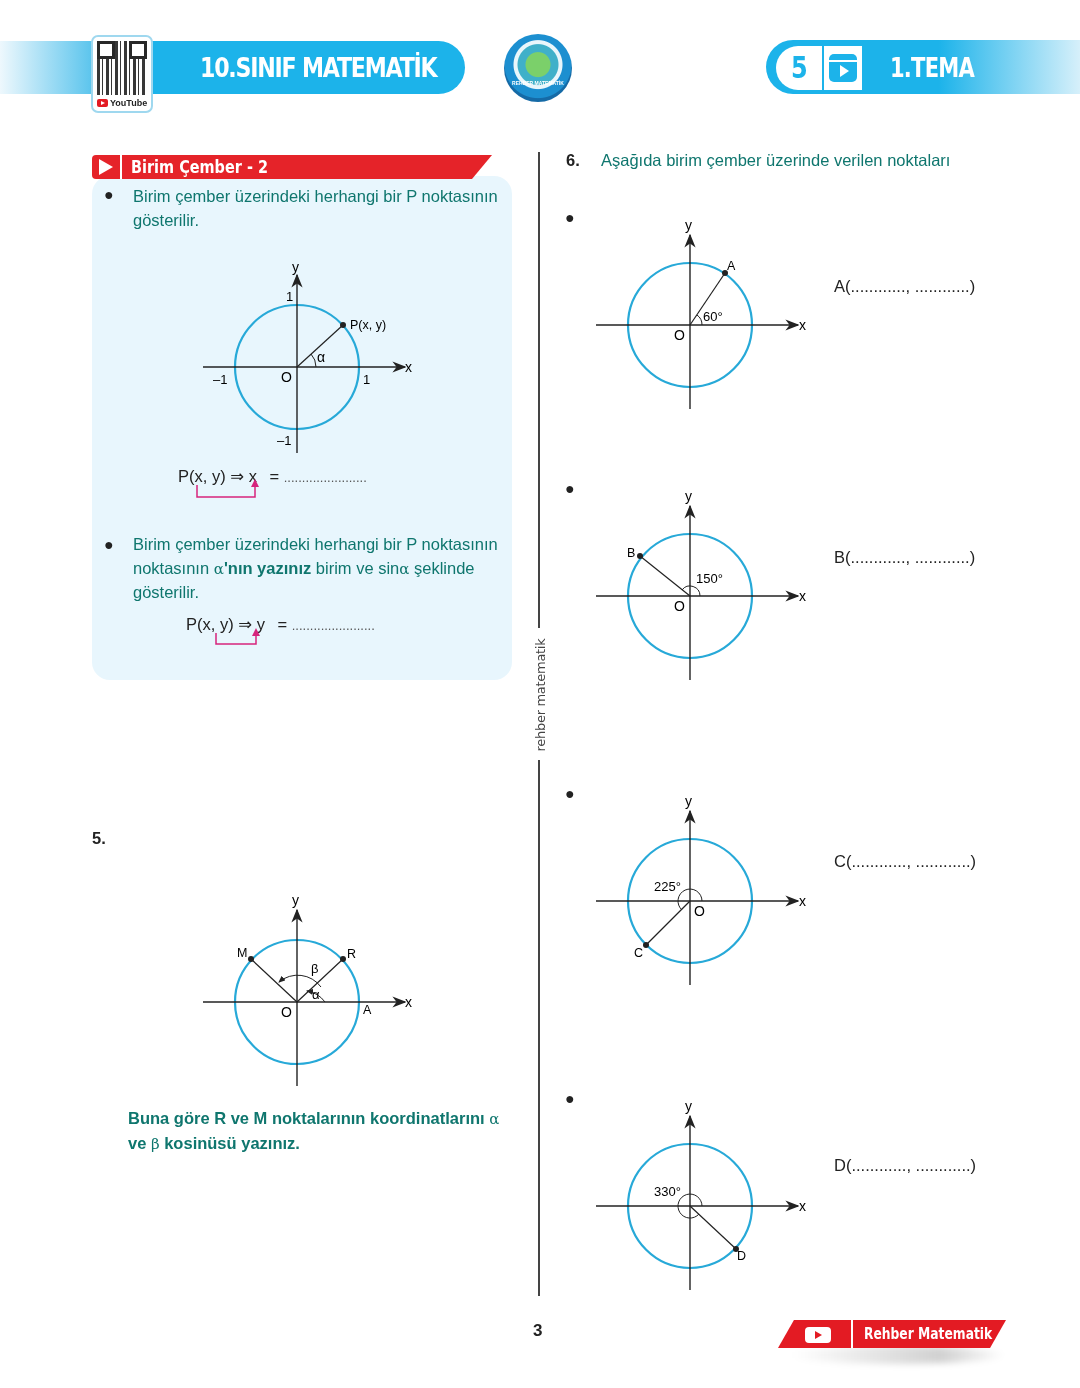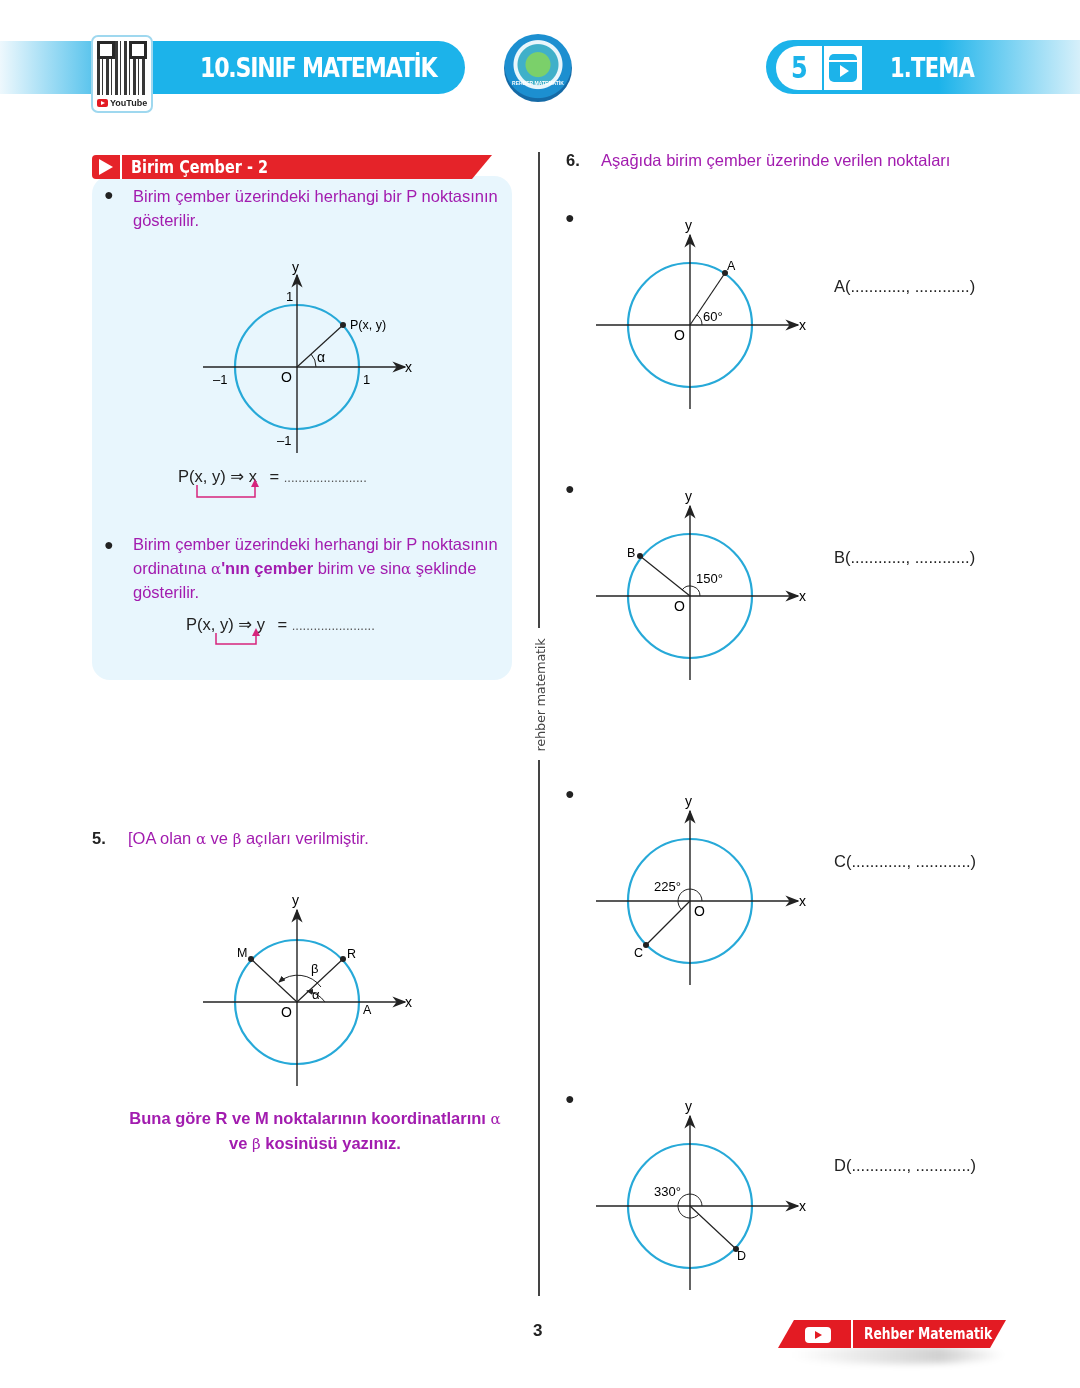--- a/index.html
+++ b/index.html
@@ -97,21 +97,21 @@
   .banner-play::after {
     content: ""; position: absolute; left: 3px; top: 1px;
     border-left: 14px solid #fff; border-top: 8px solid transparent; border-bottom: 8px solid transparent;
   }
   .banner-sep { left: 120px; top: 155px; width: 2px; height: 24px; background: #fff; }
   .banner-title {
     left: 131px; top: 155px; height: 24px; line-height: 24px; font-family: "DejaVu Sans", sans-serif;
     font-weight: bold; font-size: 17px; color: #fff; transform: scaleX(0.85); transform-origin: left center;
   }
 
-  .para { font-size: 16.5px; line-height: 23.5px; color: #a21caf; }
+  .para { font-size: 16.5px; line-height: 23.5px; color: #0f766e; }
   .bullet { font-size: 16px; color: #222; }
   .gr { font-family: "DejaVu Serif", serif; font-size: 15px; }
   b { font-weight: bold; }
 
   .formula { font-size: 16.5px; color: #222; white-space: nowrap; }
   .dots { color: #555; letter-spacing: 0px; font-size: 13px; }
 
   .vlabel {
     left: 520px; top: 640px; width: 40px; height: 110px;
   }
@@ -215,37 +215,36 @@
   <span class="dots">.......................</span>
 </div>
 <svg class="abs" style="left:190px; top:478px;" width="80" height="24">
   <path d="M7 7 L7 19 L65 19 L65 6" fill="none" stroke="#d6247c" stroke-width="1.5"></path>
   <path d="M61 9 L65 1 L69 9 Z" fill="#d6247c"></path>
 </svg>
 
 <div class="abs bullet" style="left:104px; top:536px;">●</div>
 <div class="abs para" style="left:133px; top:533px; width:380px;">
   <div>Birim çember üzerindeki herhangi bir P noktasının</div>
-  <div><span>ordinatına </span><span class="gr">α</span><b>'nın çember</b><span> birim ve sin</span><span class="gr">α</span><span> şeklinde</span></div>
+  <div><span>noktasının </span><span class="gr">α</span><b>'nın yazınız</b><span> birim ve sin</span><span class="gr">α</span><span> şeklinde</span></div>
   <div>gösterilir.</div>
 </div>
 
 <div class="abs formula" style="left:186px; top:615px;">
   <span>P(x, y) ⇒ y</span>
   <span style="margin-left:8px;">=</span>
   <span class="dots">.......................</span>
 </div>
 <svg class="abs" style="left:210px; top:627px;" width="60" height="22">
   <path d="M6 6 L6 17 L46 17 L46 6" fill="none" stroke="#d6247c" stroke-width="1.5"></path>
   <path d="M42 9 L46 1 L50 9 Z" fill="#d6247c"></path>
 </svg>
 
 <div class="abs qnum" style="left:92px; top:829px;">5.</div>
 <div class="abs para" style="left:128px; top:827px; width:390px;">
-  <div><span>[OA olan </span><span class="gr">α</span><span> ve </span><span class="gr">β</span><span> açıları verilmiştir.</span></div>
 </div>
 
 <svg class="abs" style="left:195px; top:890px;" width="230" height="200" viewBox="0 0 230 200">
   <defs>
     <marker id="arr2" markerWidth="10" markerHeight="8" refX="9" refY="4" orient="auto">
         <path d="M0,0 L10,4 L0,8 L3,4 Z" fill="#222"></path>
       </marker>
     <marker id="arrs" markerWidth="7" markerHeight="6" refX="6" refY="3" orient="auto">
         <path d="M0,0 L7,3 L0,6 Z" fill="#222"></path>
       </marker>
@@ -262,21 +261,21 @@
   <text x="97" y="15" font-size="14">y</text>
   <text x="210" y="117" font-size="14">x</text>
   <text x="86" y="127" font-size="14">O</text>
   <text x="42" y="67" font-size="12.5">M</text>
   <text x="152" y="68" font-size="12.5">R</text>
   <text x="168" y="124" font-size="12.5">A</text>
   <text x="117" y="109" font-size="13" font-family="DejaVu Serif, serif">α</text>
   <text x="116" y="83" font-size="13" font-family="DejaVu Serif, serif">β</text>
 </svg>
 
-<div class="abs para" style="left:120px; top:1107px; width:390px; font-weight:bold;text-align:center;">
+<div class="abs para" style="left:128px; top:1107px; width:390px; font-weight:bold;">
   <div><span>Buna göre R ve M noktalarının koordinatlarını </span><span class="gr" style="font-weight:normal;">α</span></div>
   <div><span>ve </span><span class="gr" style="font-weight:normal;">β</span><span> kosinüsü yazınız.</span></div>
 </div>
 
 <div class="abs vdivider" style="top:152px; height:476px;"></div>
 <div class="abs vlabel">
     <span>rehber matematik</span>
   </div>
 <div class="abs vdivider" style="top:760px; height:536px;"></div>
 

